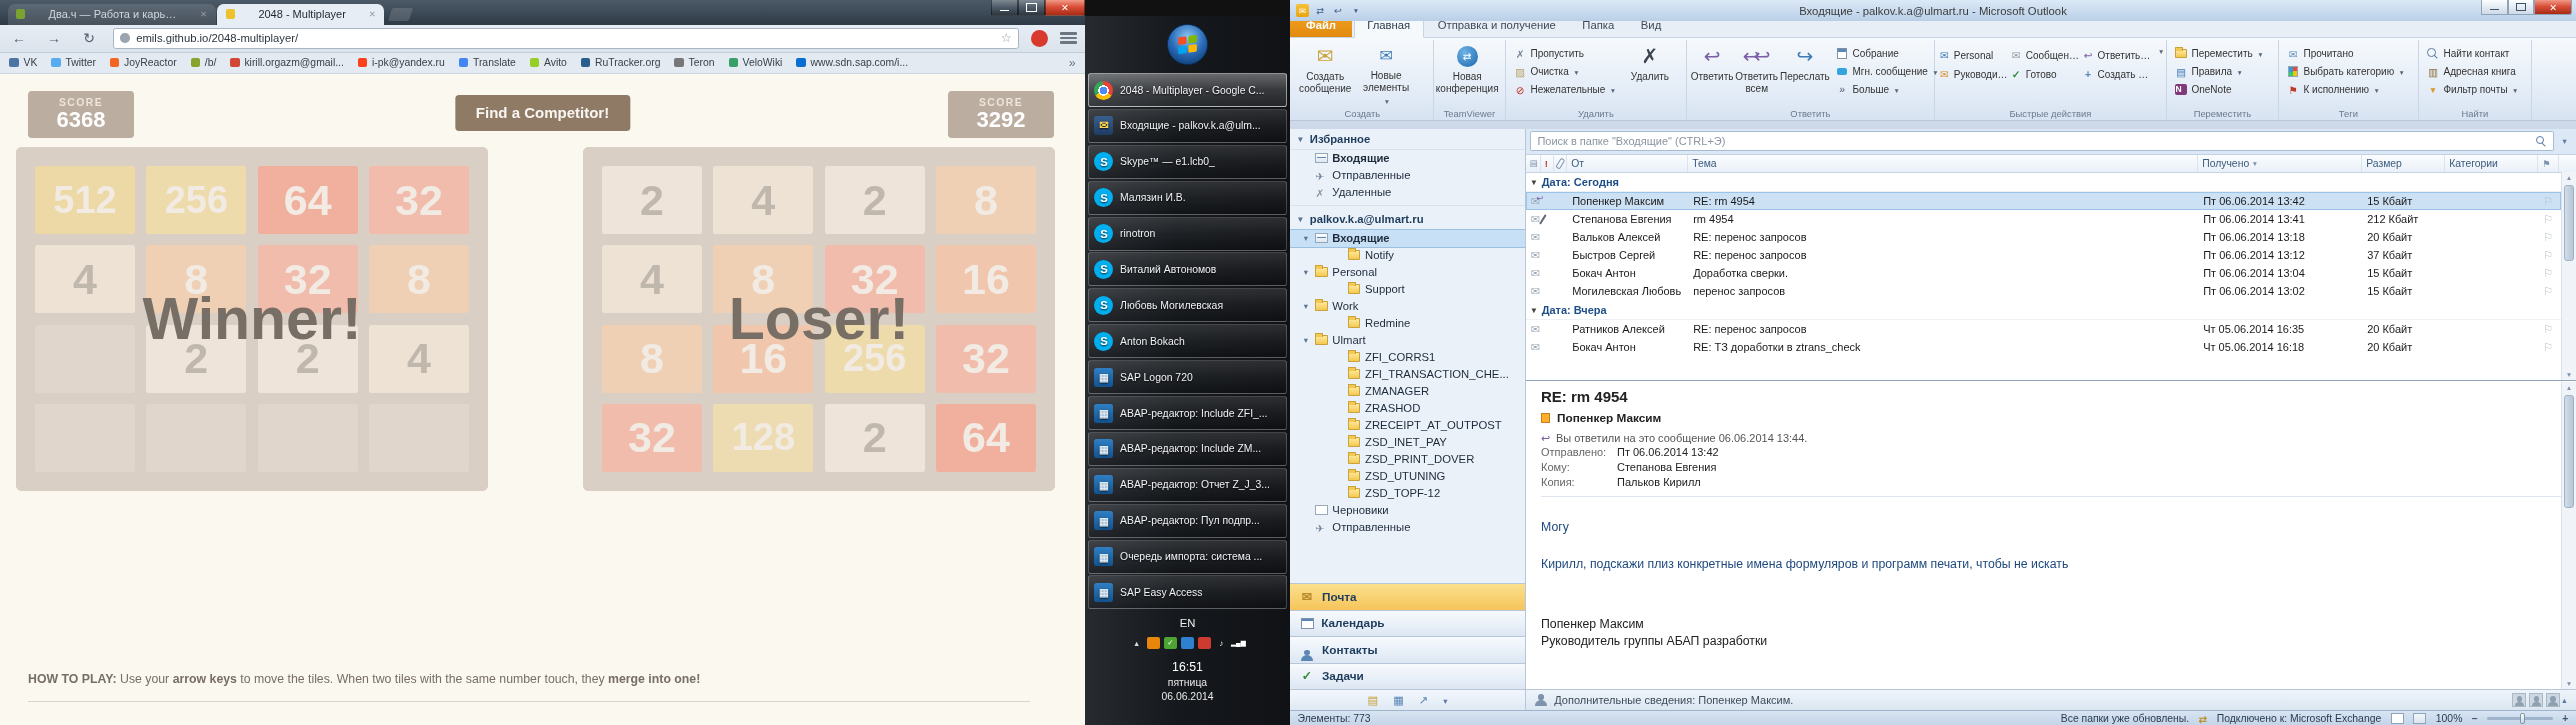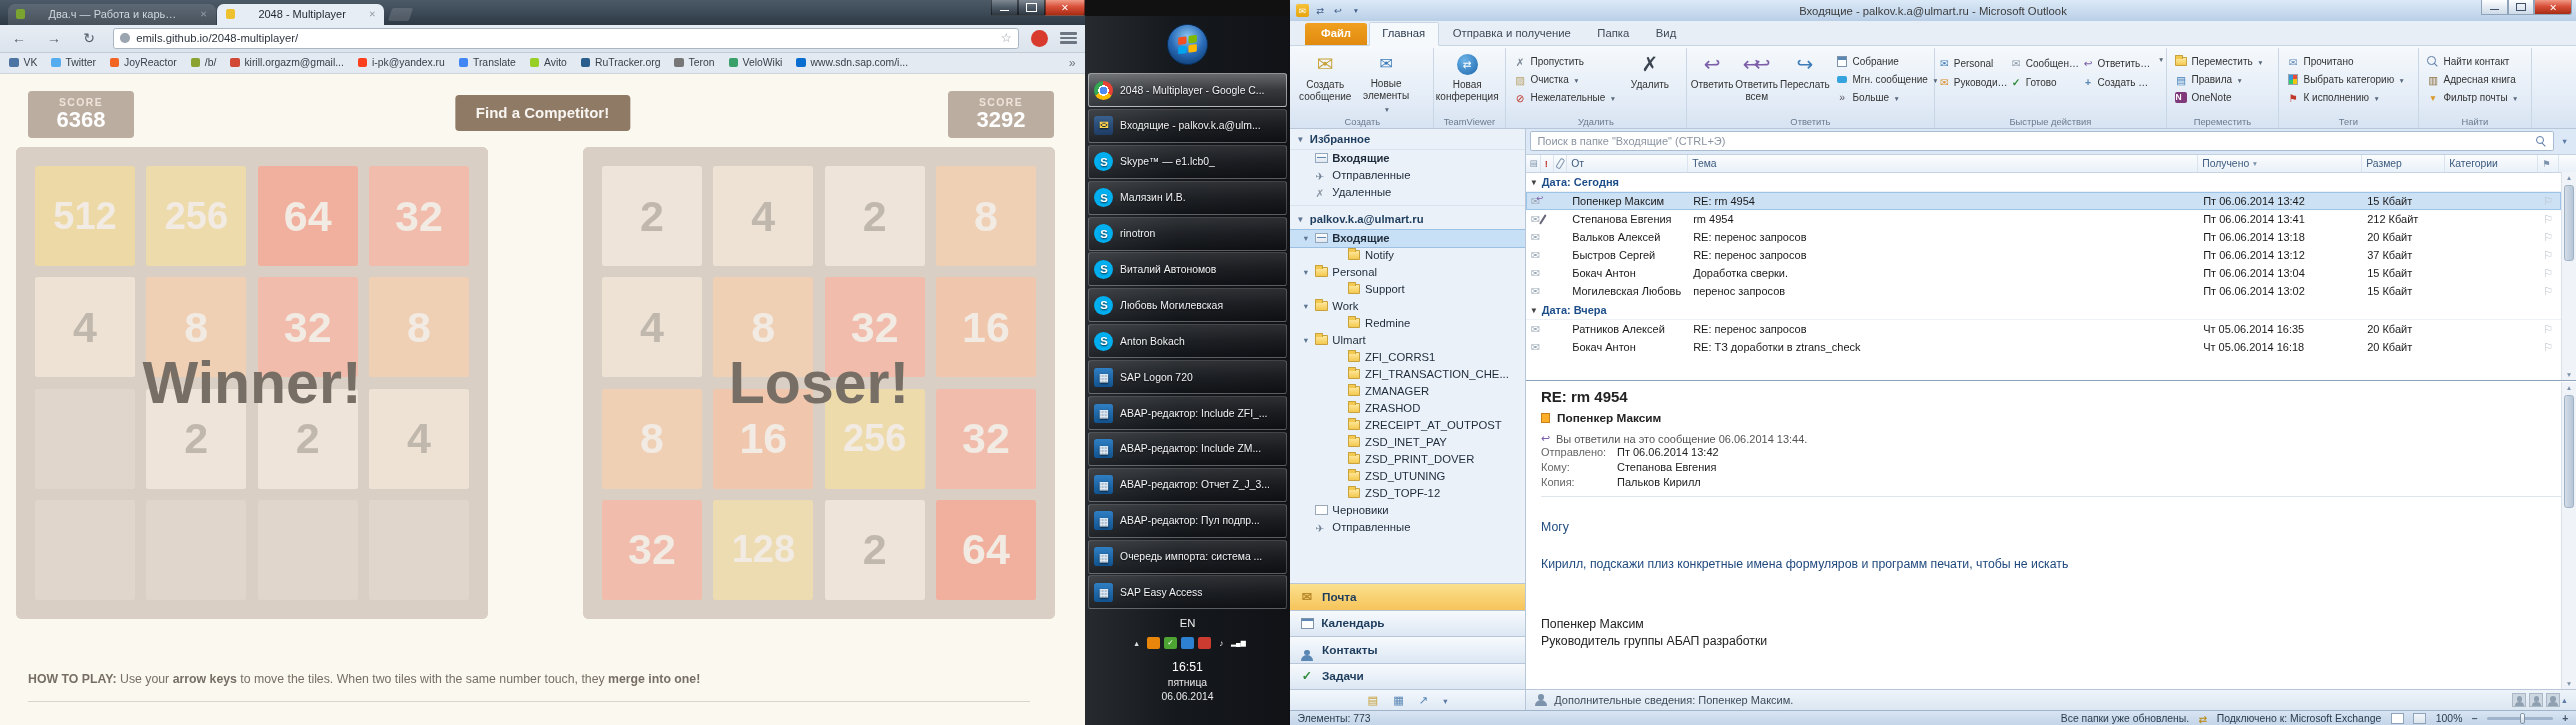--- a/index.html
+++ b/index.html
@@ -41,21 +41,21 @@
 .fv-mail{background:#d14836}.fv-ya{background:#fc3f1d}.fv-tr{background:#4285f4}.fv-av{background:#97cf26}
 .fv-rt{background:#2a5e8c}.fv-te{background:#777}.fv-vw{background:#3aa06a}.fv-sap{background:#0a6ed1}
 .bm-more{margin-left:auto;color:#6b7682;font-size:12.3px}.bm-more::before{content:"»"}
 
 .bw-page{position:absolute;top:74px;left:0;right:0;bottom:0}
 .scorebox{position:absolute;width:106px;padding:5.7px 0 7.6px;background:var(--c-game-board_bg,#bbada0);border-radius:3.8px;text-align:center;color:#fff}
 .slabel{font-size:10.4px;font-weight:bold;color:#eee4da;letter-spacing:1.4px}
 .sval{font-size:22px;font-weight:bold;line-height:1.05}
 #score-left{left:28px;top:17px}#score-right{right:31px;top:17px}
 .findbtn{position:absolute;left:50%;transform:translateX(-50%);top:21px;background:var(--c-game-button_bg,#8f7a66);color:#f9f6f2;font-weight:bold;font-size:15px;padding:9.4px 21px;border-radius:3.8px;white-space:nowrap}
-.board{position:absolute;top:73px;width:472px;height:472px;background:var(--c-game-board_bg,#bbada0);border-radius:5.7px;padding:19px;display:grid;grid-template-columns:repeat(4,1fr);grid-template-rows:repeat(4,1fr);gap:11.3px}
+.board{position:absolute;top:73px;width:472px;height:344px;background:var(--c-game-board_bg,#bbada0);border-radius:5.7px;padding:19px;display:grid;grid-template-columns:repeat(4,1fr);grid-template-rows:repeat(4,1fr);gap:11.3px}
 #board-left{left:16px}#board-right{left:583px}
 .cell{border-radius:2.8px;display:flex;align-items:center;justify-content:center;font-weight:bold;font-size:43px;background:rgba(238,228,218,.35);color:#776e65}
 .t2{background:var(--c-tiles-2,#eee4da)}.t4{background:var(--c-tiles-4,#ede0c8)}
 .t8{background:var(--c-tiles-8,#f2b179);color:#f9f6f2}.t16{background:var(--c-tiles-16,#f59563);color:#f9f6f2}
 .t32{background:var(--c-tiles-32,#f67c5f);color:#f9f6f2}.t64{background:var(--c-tiles-64,#f65e3b);color:#f9f6f2}
 .t128{background:var(--c-tiles-128,#edcf72);color:#f9f6f2;font-size:38px}
 .t256{background:var(--c-tiles-256,#edcc61);color:#f9f6f2;font-size:38px}
 .t512{background:var(--c-tiles-512,#edc850);color:#f9f6f2;font-size:38px}
 .overlay{position:absolute;inset:0;border-radius:5.7px;background:rgba(238,228,218,.62);display:flex;align-items:center;justify-content:center;font-size:59px;font-weight:bold;color:var(--c-game-text,#776e65)}
 .howto{position:absolute;left:28px;top:598px;font-size:12.3px;color:var(--c-game-text,#776e65)}
@@ -91,21 +91,21 @@
 .ol-title{height:21px;background:linear-gradient(#dce9f7,#b9cfe7);display:flex;align-items:center;padding:0 5.7px;font-size:11.3px;color:#3c3c3c;position:relative}
 .qat{display:flex;gap:4.7px;align-items:center;z-index:2}
 .qi{width:13.2px;height:13.2px;font-size:9.4px;color:#44618a;display:flex;align-items:center;justify-content:center}
 .qi-app{background:linear-gradient(#f6c13c,#e8a50c);border-radius:1.9px}.qi-app::before{content:"✉";color:#fff;font-size:8.5px}
 .qi-sr::before{content:"⇄"}.qi-undo::before{content:"↩"}.qi-dd::before{content:"▾";font-size:7.6px}
 .title-text{position:absolute;left:0;right:0;text-align:center;pointer-events:none}
 .owc{position:absolute;right:3.8px;top:0;display:flex;z-index:3}
 .owc span{width:26.5px;height:15px;display:flex;align-items:center;justify-content:center;color:#3f5068;border:0.9px solid #8fa3ba;border-top:none;background:linear-gradient(#fdfefe,#e6edf4 45%,#cfdbe8)}
 .owc .wcx{width:38px;background:linear-gradient(#f09a86,#d9503a 45%,#a82b14);color:#fff;border-radius:0 0 2.8px 0}
 .owc .wc-min::before{border-color:#3f5068}.owc .wc-max::before{border-color:#3f5068}
-.ol-tabs{height:25px;background:#e8eef6;display:flex;align-items:flex-end;padding-left:15px;gap:1.9px;border-bottom:0.9px solid #c8d5e4}
+.ol-tabs{height:17px;background:#e8eef6;display:flex;align-items:flex-end;padding-left:0;gap:1.9px;border-bottom:0.9px solid #c8d5e4}
 .oltab{padding:4.7px 12.3px 5.7px;font-size:11.3px;color:#3e4a58}
 .oltab.file{background:linear-gradient(var(--c-file_tab,#f0a01e),#e18a10);color:#fff;font-weight:bold;border-radius:2.8px 2.8px 0 0;padding:4.7px 16px 5.7px}
 .oltab.active{background:#f6f9fc;border:0.9px solid #c8d5e4;border-bottom:0.9px solid #f6f9fc;border-radius:1.9px 1.9px 0 0;color:#2b3b4e;margin-bottom:-0.9px}
 .ol-ribbon{height:83px;background:linear-gradient(#f6f9fc,#e2ebf6 70%,#d7e3f2);border-bottom:0.9px solid #b7c6d8;display:flex;align-items:stretch;padding:1.9px 0 0 1.9px}
 .rgrp{position:relative;border-right:0.9px solid #c9d6e5;padding:1.9px 3.8px 13.2px;display:flex;gap:1.9px;flex:none}
 .glab{position:absolute;left:0;right:0;bottom:0.9px;text-align:center;font-size:9.4px;color:#6a7a8e}
 .bigbtn{width:59px;display:flex;flex-direction:column;align-items:center;padding-top:2.8px;gap:1.9px;font-size:10px;color:#333;text-align:center;border-radius:2.8px;line-height:1.15}
 .bico{height:24.6px;display:flex;align-items:center;justify-content:center;font-size:20px}
 .smallcol{display:flex;flex-direction:column;gap:1.9px;padding-top:3.8px}
 .smbtn{display:flex;align-items:center;gap:3.8px;font-size:10px;color:#333;padding:1.9px 3.8px;border-radius:1.9px;white-space:nowrap}
@@ -207,21 +207,21 @@
 .mflag{color:#b9c2cc}.mflag::before{content:"⚐"}
 .mscroll{position:absolute;right:0;top:43px;width:15px;height:208px;background:#f0f3f7;border-left:0.9px solid #d9e1ea}
 .sc-up,.sc-dn{position:absolute;left:1.9px;right:1.9px;height:11.3px;color:#7d93ab;font-size:6.6px;text-align:center;line-height:11.3px}
 .sc-up{top:0}.sc-up::before{content:"▲"}.sc-dn{bottom:0}.sc-dn::before{content:"▼"}
 .sc-th{position:absolute;left:1.9px;right:1.9px;top:13.2px;height:76px;background:linear-gradient(90deg,#d3dde8,#b6c5d6);border:0.9px solid #9fb2c6;border-radius:2.8px}
 
 .mread{position:absolute;left:0;right:0;top:251px;bottom:21px;border-top:1.9px solid #8fa5bd;background:#fff;padding:6.6px 15px 0;overflow:hidden}
 .rp-subj{font-size:15px;font-weight:bold;color:#222}
 .rp-sender{display:flex;align-items:center;gap:6.6px;margin-top:6.6px;font-size:11.8px;font-weight:bold;color:#222}
 .presence{width:9.4px;height:9.4px;background:#ffae2a;border:0.9px solid #c87f1d;flex:none}
-.rp-info{display:flex;align-items:flex-end;gap:5.7px;margin-top:6.6px;font-size:11px;color:#555}
+.rp-info{display:flex;align-items:center;gap:5.7px;margin-top:6.6px;font-size:11px;color:#555}
 .ri::before{content:"↩";color:#7b5ea7}
 .rp-hdr{margin-top:0;font-size:11px;color:#222;line-height:15px}
 .hl{display:inline-block;width:76px;color:#666}
 .rp-div{border-top:0.9px solid #dfe5ec;margin-top:6.6px}
 .rp-body{margin-top:23px;font-size:12.3px;color:#1f497d}
 .rp-b2{margin-top:23px}
 .rp-sig{margin-top:45px;font-size:12.3px;color:#222;line-height:17px}
 .rscroll{position:absolute;right:0;top:253px;bottom:21px;width:15px;background:#f0f3f7;border-left:0.9px solid #d9e1ea}
 .rsc-th{position:absolute;left:1.9px;right:1.9px;top:13.2px;height:113px;background:linear-gradient(90deg,#d3dde8,#b6c5d6);border:0.9px solid #9fb2c6;border-radius:2.8px}
 .mpeople{position:absolute;left:0;right:0;bottom:0;height:21px;border-top:0.9px solid #b7c6d8;background:linear-gradient(#eef4fa,#dbe6f1);display:flex;align-items:center;gap:7.6px;padding:0 9.4px;font-size:11px;color:#3c4a5a}

